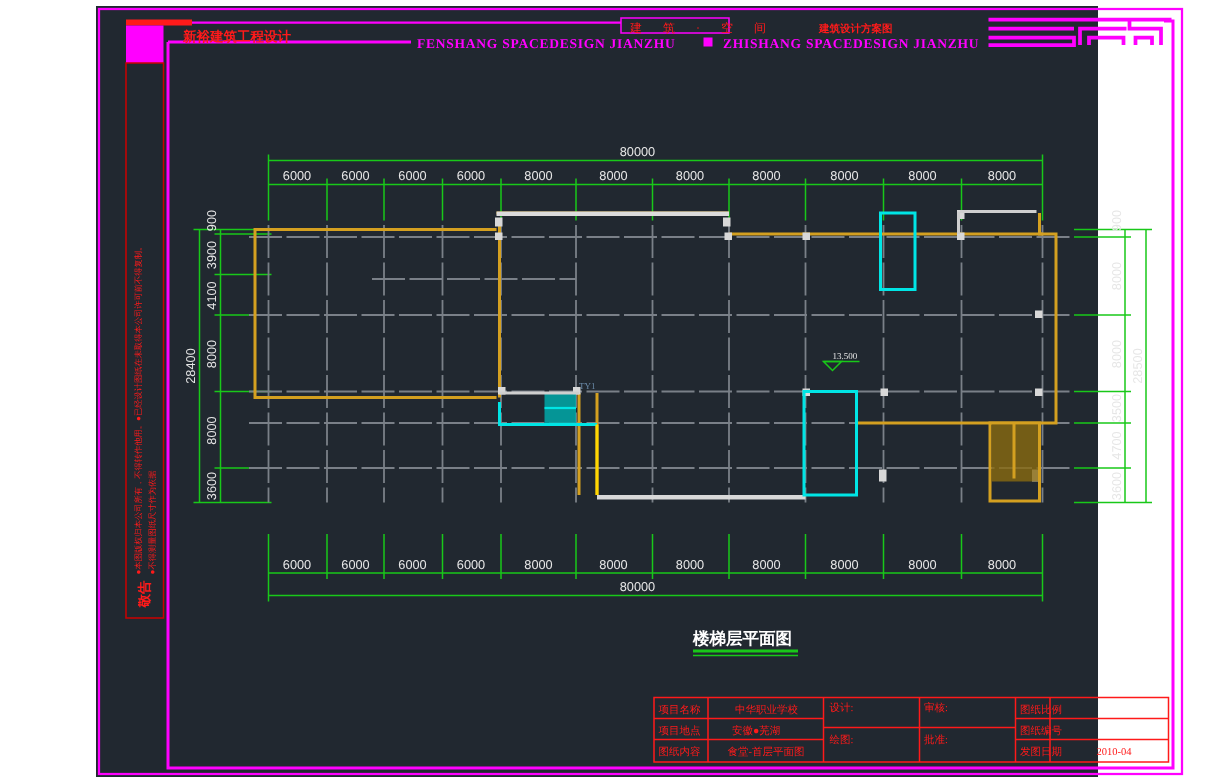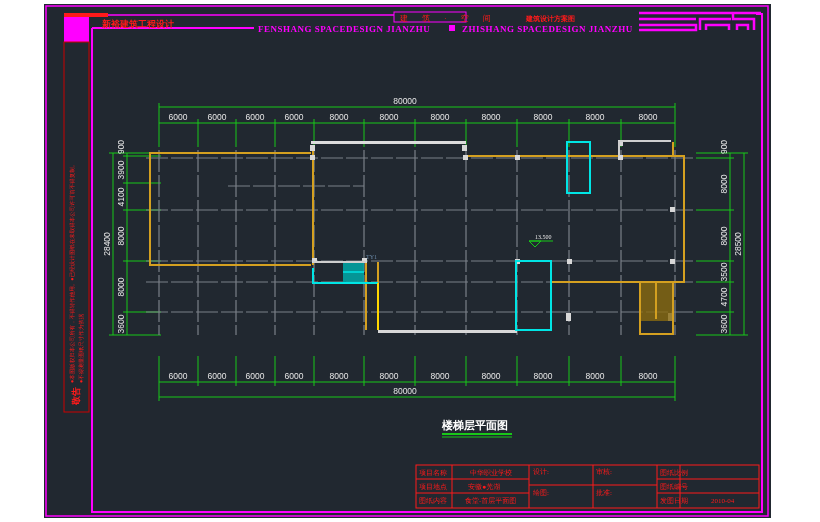--- a/index.html
+++ b/index.html
@@ -1,17 +1,17 @@
 <!DOCTYPE html>
 <html><head>
 <meta charset="utf-8">
 <style>
   html, body { margin:0; padding:0; background:#ffffff; }
   body { width:820px; height:522px; position:relative; overflow:hidden; font-family:"DejaVu Sans", sans-serif; }
-  #sheet { position:absolute; left:44px; top:4px; width:727px; height:514px; background:#212830; }
+  #sheet { position:absolute; left:64px; top:4px; width:668px; height:514px; background:#212830; }
   svg text { font-family:"Liberation Serif", "DejaVu Serif", serif; }
   .dim { fill:#e6e6e6; font-size:8.5px; font-family:"Liberation Sans", sans-serif; }
   .red { fill:#ff1a1a; }
   .mag { fill:#ff00ff; }
 </style>
 </head>
 <body>
 
 <div id="sheet">
 <svg width="727" height="514" viewBox="48 4 727 514" xmlns="http://www.w3.org/2000/svg">

